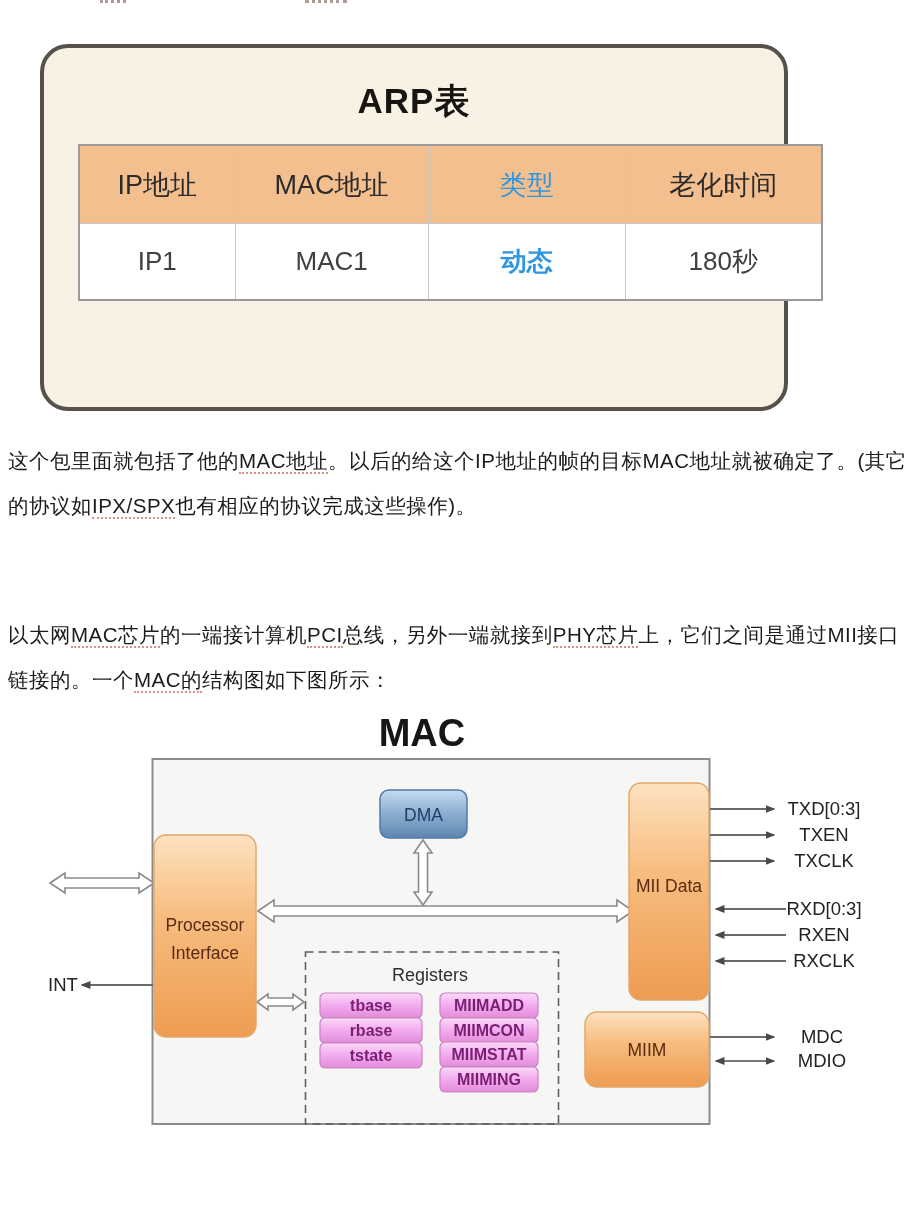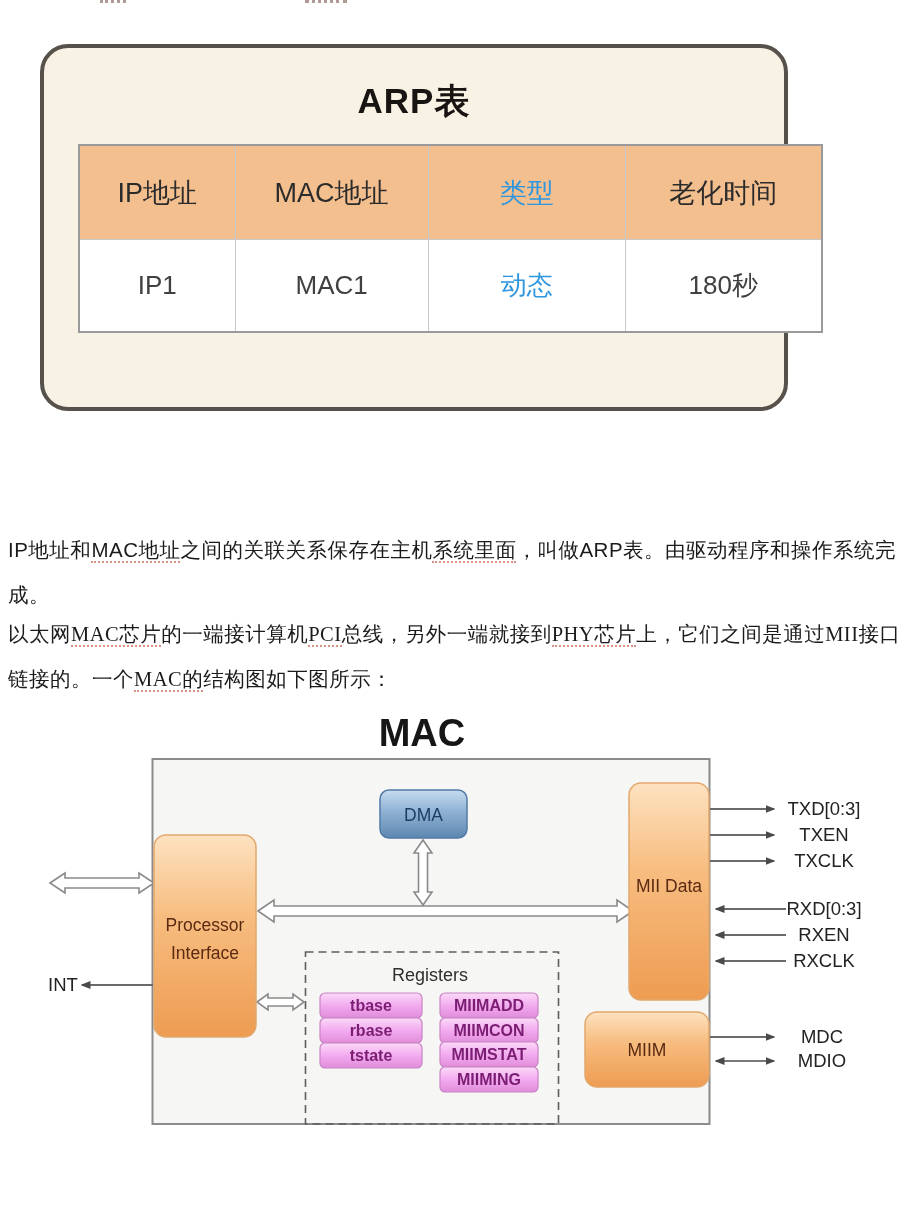--- a/index.html
+++ b/index.html
@@ -9,29 +9,29 @@
   
   .top-mark{position:absolute;top:0;height:0;border-top:3px dotted #b09a98;}
 
   
   .arp-card{position:absolute;left:40px;top:44px;width:748px;height:367px;
     background:#f7f2e3;border:4px solid #56524b;border-radius:28px;box-sizing:border-box;}
   .arp-title{margin-top:30px;text-align:center;font-size:35px;font-weight:bold;
     color:#171411;letter-spacing:1px;}
   .arp-table{position:absolute;left:34px;top:96px;width:745px;border-collapse:collapse;
     table-layout:fixed;background:#fffdfb;border:2px solid #9a9a9a;}
-  .arp-table th,.arp-table td{border:1px solid #c8c8c8;text-align:center;padding:8px;}
+  .arp-table th,.arp-table td{border:1px solid #c8c8c8;text-align:center;padding:0;}
   .arp-table th{background:#f4bf8e;height:77px;font-size:27px;font-weight:500;color:#2b2b2b;}
   .arp-table td{height:75px;font-size:26px;color:#404040;background:#ffffff;}
-  .accent{color:#2f97df !important;font-weight:normal;}
+  .accent{color:#2f97df !important;font-weight:bold;}
 
   
   .para{position:absolute;left:8px;right:6px;font-size:20.5px;line-height:45px;
     color:#1b1b1b;letter-spacing:0.5px;margin:0;}
-  #p0{top:438px;} #p1{top:527px;} #p2{top:612px;font-family:Liberation Serif, serif;}
+  #p0{top:438px;} #p1{top:527px;} #p2{top:612px;}
   .sq{border-bottom:2px dotted rgba(205,98,82,.7);}
 
   
   .mac-svg{position:absolute;left:0;top:700px;}
   .blk-label{font-size:17.5px;fill:#5a2a12;}
   .sig-label{font-size:18.5px;fill:#232323;}
 </style>
 </head>
 <body>
 
@@ -61,21 +61,21 @@
         <tr>
           <td>IP1</td>
           <td>MAC1</td>
           <td class="accent">动态</td>
           <td>180秒</td>
         </tr>
       </tbody>
     </table>
   </div>
 
-  <p id="p1" class="para"><span>IP地址和</span><span class="sq">MAC地址</span><span>之间的关联关系保存在主机</span><span class="sq">系统里面</span><span>，叫做ARP表。由驱动程序和操作系统完成。</span></p>
+  <p id="p0" class="para"><span>这个包里面就包括了他的</span><span class="sq">MAC地址</span><span>。以后的给这个IP地址的帧的目标MAC地址就被确定了。(其它的协议如</span><span class="sq">IPX/SPX</span><span>也有相应的协议完成这些操作)。</span></p>
   <p id="p2" class="para"><span>以太网</span><span class="sq">MAC芯片</span><span>的一端接计算机</span><span class="sq">PCI</span><span>总线，另外一端就接到</span><span class="sq">PHY芯片</span><span>上，它们之间是通过MII接口链接的。一个</span><span class="sq">MAC的</span><span>结构图如下图所示：</span></p>
 
   <svg class="mac-svg" width="922" height="460" viewBox="0 0 922 460">
     <defs>
       <linearGradient id="orangeG" x1="0" y1="0" x2="0" y2="1">
         <stop offset="0%" stop-color="#fde2c0"></stop>
           <stop offset="40%" stop-color="#f7bd80"></stop>
           <stop offset="100%" stop-color="#ee9c52"></stop>
       </linearGradient>
       <linearGradient id="blueG" x1="0" y1="0" x2="0" y2="1">

